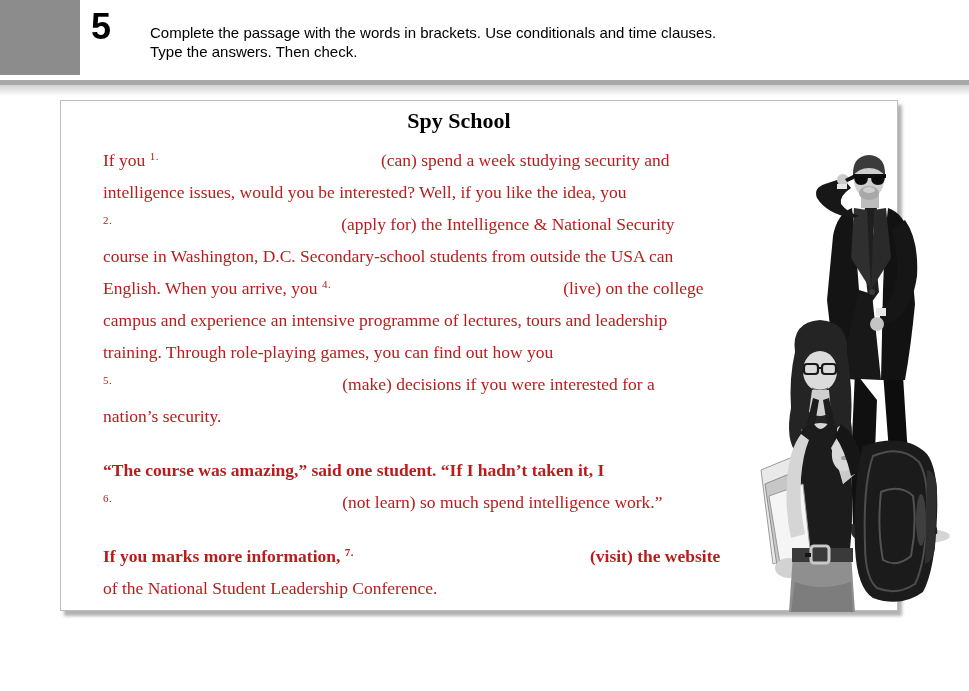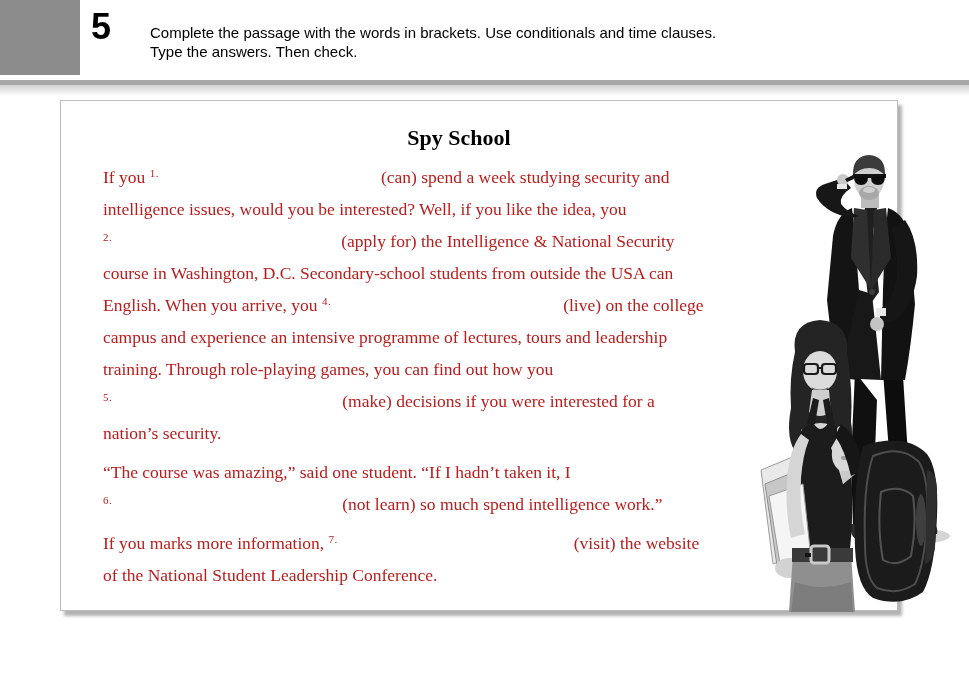--- a/index.html
+++ b/index.html
@@ -14,25 +14,25 @@
   .instructions { position:absolute; left:118px; top:23px; font-family:"Liberation Sans",sans-serif;
                   font-size:15px; line-height:19px; color:#000;margin-left:32px; }
   .divider-bar { position:absolute; left:0; top:80px; width:969px; height:5px; background:#a8a8a8; }
   .divider-fade { position:absolute; left:0; top:85px; width:969px; height:11px;
                   background:linear-gradient(to bottom, rgba(0,0,0,0.18), rgba(0,0,0,0)); }
 
   
   .card { position:absolute; left:60px; top:100px; width:838px; height:511px;
           background:#ffffff; border:1px solid #bdbdbd;
           box-shadow:4px 5px 3px rgba(0,0,0,0.30); }
-  .card-inner { position:absolute; left:42px; top:24px; width:712px; }
+  .card-inner { position:absolute; left:42px; top:7px; width:712px; }
   .passage-title { text-align:center; font-weight:bold; font-size:22px; color:#000;
                    margin-bottom:10px; }
   .pline { white-space:pre; font-size:17.5px; line-height:32px; color:#b91c1c; }
-  .pline.para { margin-top:7px; }
+  .pline.para { margin-top:22px;font-weight:bold; }
   .pline sup.num { font-size:11px; line-height:0; vertical-align:6px; letter-spacing:0.5px; }
   .blank { display:inline-block; height:18px; vertical-align:-3px; cursor:text;
            background:transparent; }
 
   
   .figures { position:absolute; left:755px; top:140px; width:200px; height:472px; }
 </style>
 </head>
 <body>
 

